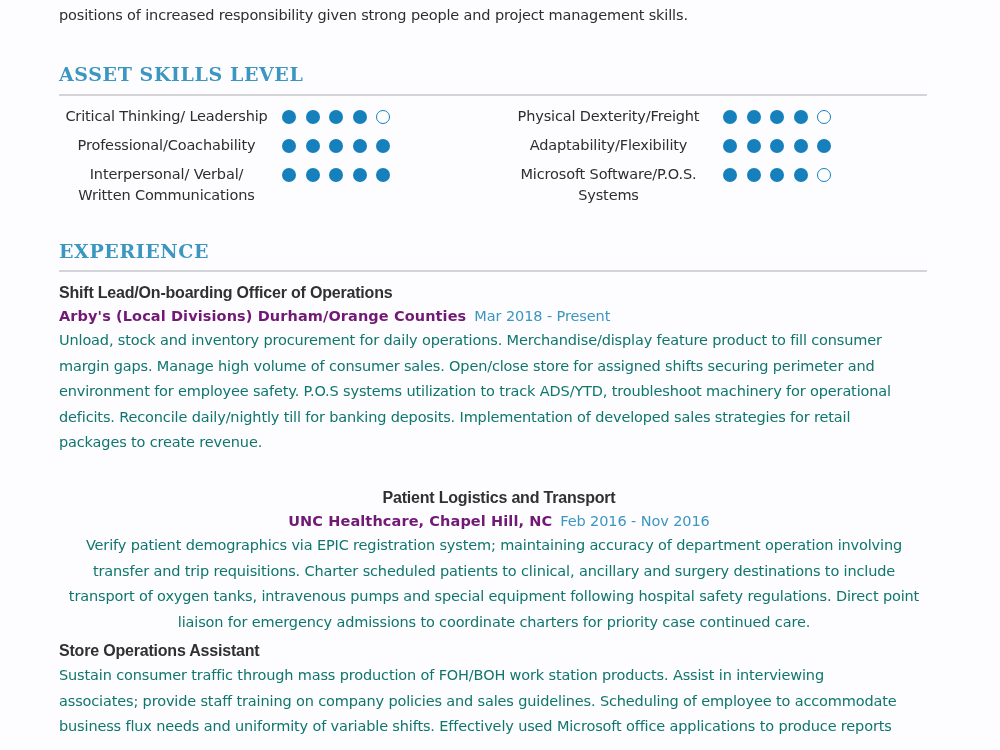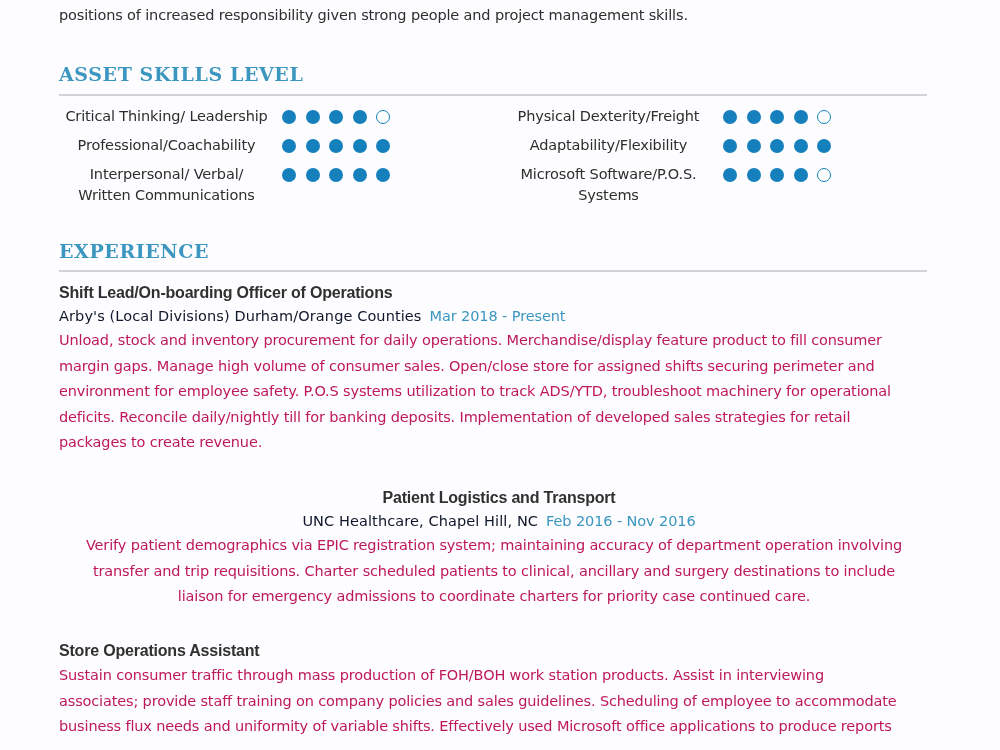--- a/index.html
+++ b/index.html
@@ -95,33 +95,33 @@
       color: #303030;
       white-space: nowrap;
       letter-spacing: -0.2px;
     }
     .job-meta {
       font-size: 14.5px;
       line-height: 23px;
       white-space: nowrap;
     }
     .job-company {
-      font-weight: normal;
-      color: #0f172a;
+      font-weight: bold;
+      color: #701a75;
       letter-spacing: 0.1px;
     }
     .job-dates {
       color: #3b96c0;
       margin-left: 8px;
       letter-spacing: -0.1px;
     }
     .job-desc {
       font-size: 14.5px;
       line-height: 25.5px;
-      color: #be185d;
+      color: #0f766e;
       letter-spacing: -0.15px;
       width: 870px;
     }
     .job-desc span {
       display: block;
       white-space: nowrap;
     }
   </style>
 </head>
 <body>
@@ -223,20 +223,21 @@
   </div>
 
   <div class="job" style="top:486px;text-align:center;">
     <div class="job-title">Patient Logistics and Transport</div>
     <div class="job-meta">
       <span class="job-company">UNC Healthcare, Chapel Hill, NC</span><span class="job-dates">Feb 2016 - Nov 2016</span>
     </div>
     <div class="job-desc">
       <span>Verify patient demographics via EPIC registration system; maintaining accuracy of department operation involving</span>
       <span>transfer and trip requisitions. Charter scheduled patients to clinical, ancillary and surgery destinations to include</span>
+      <span>transport of oxygen tanks, intravenous pumps and special equipment following hospital safety regulations. Direct point</span>
       <span>liaison for emergency admissions to coordinate charters for priority case continued care.</span>
     </div>
   </div>
 
   <div class="job" style="top:639px;">
     <div class="job-title">Store Operations Assistant</div>
     <div class="job-desc">
       <span>Sustain consumer traffic through mass production of FOH/BOH work station products. Assist in interviewing</span>
       <span>associates; provide staff training on company policies and sales guidelines. Scheduling of employee to accommodate</span>
       <span>business flux needs and uniformity of variable shifts. Effectively used Microsoft office applications to produce reports</span>

